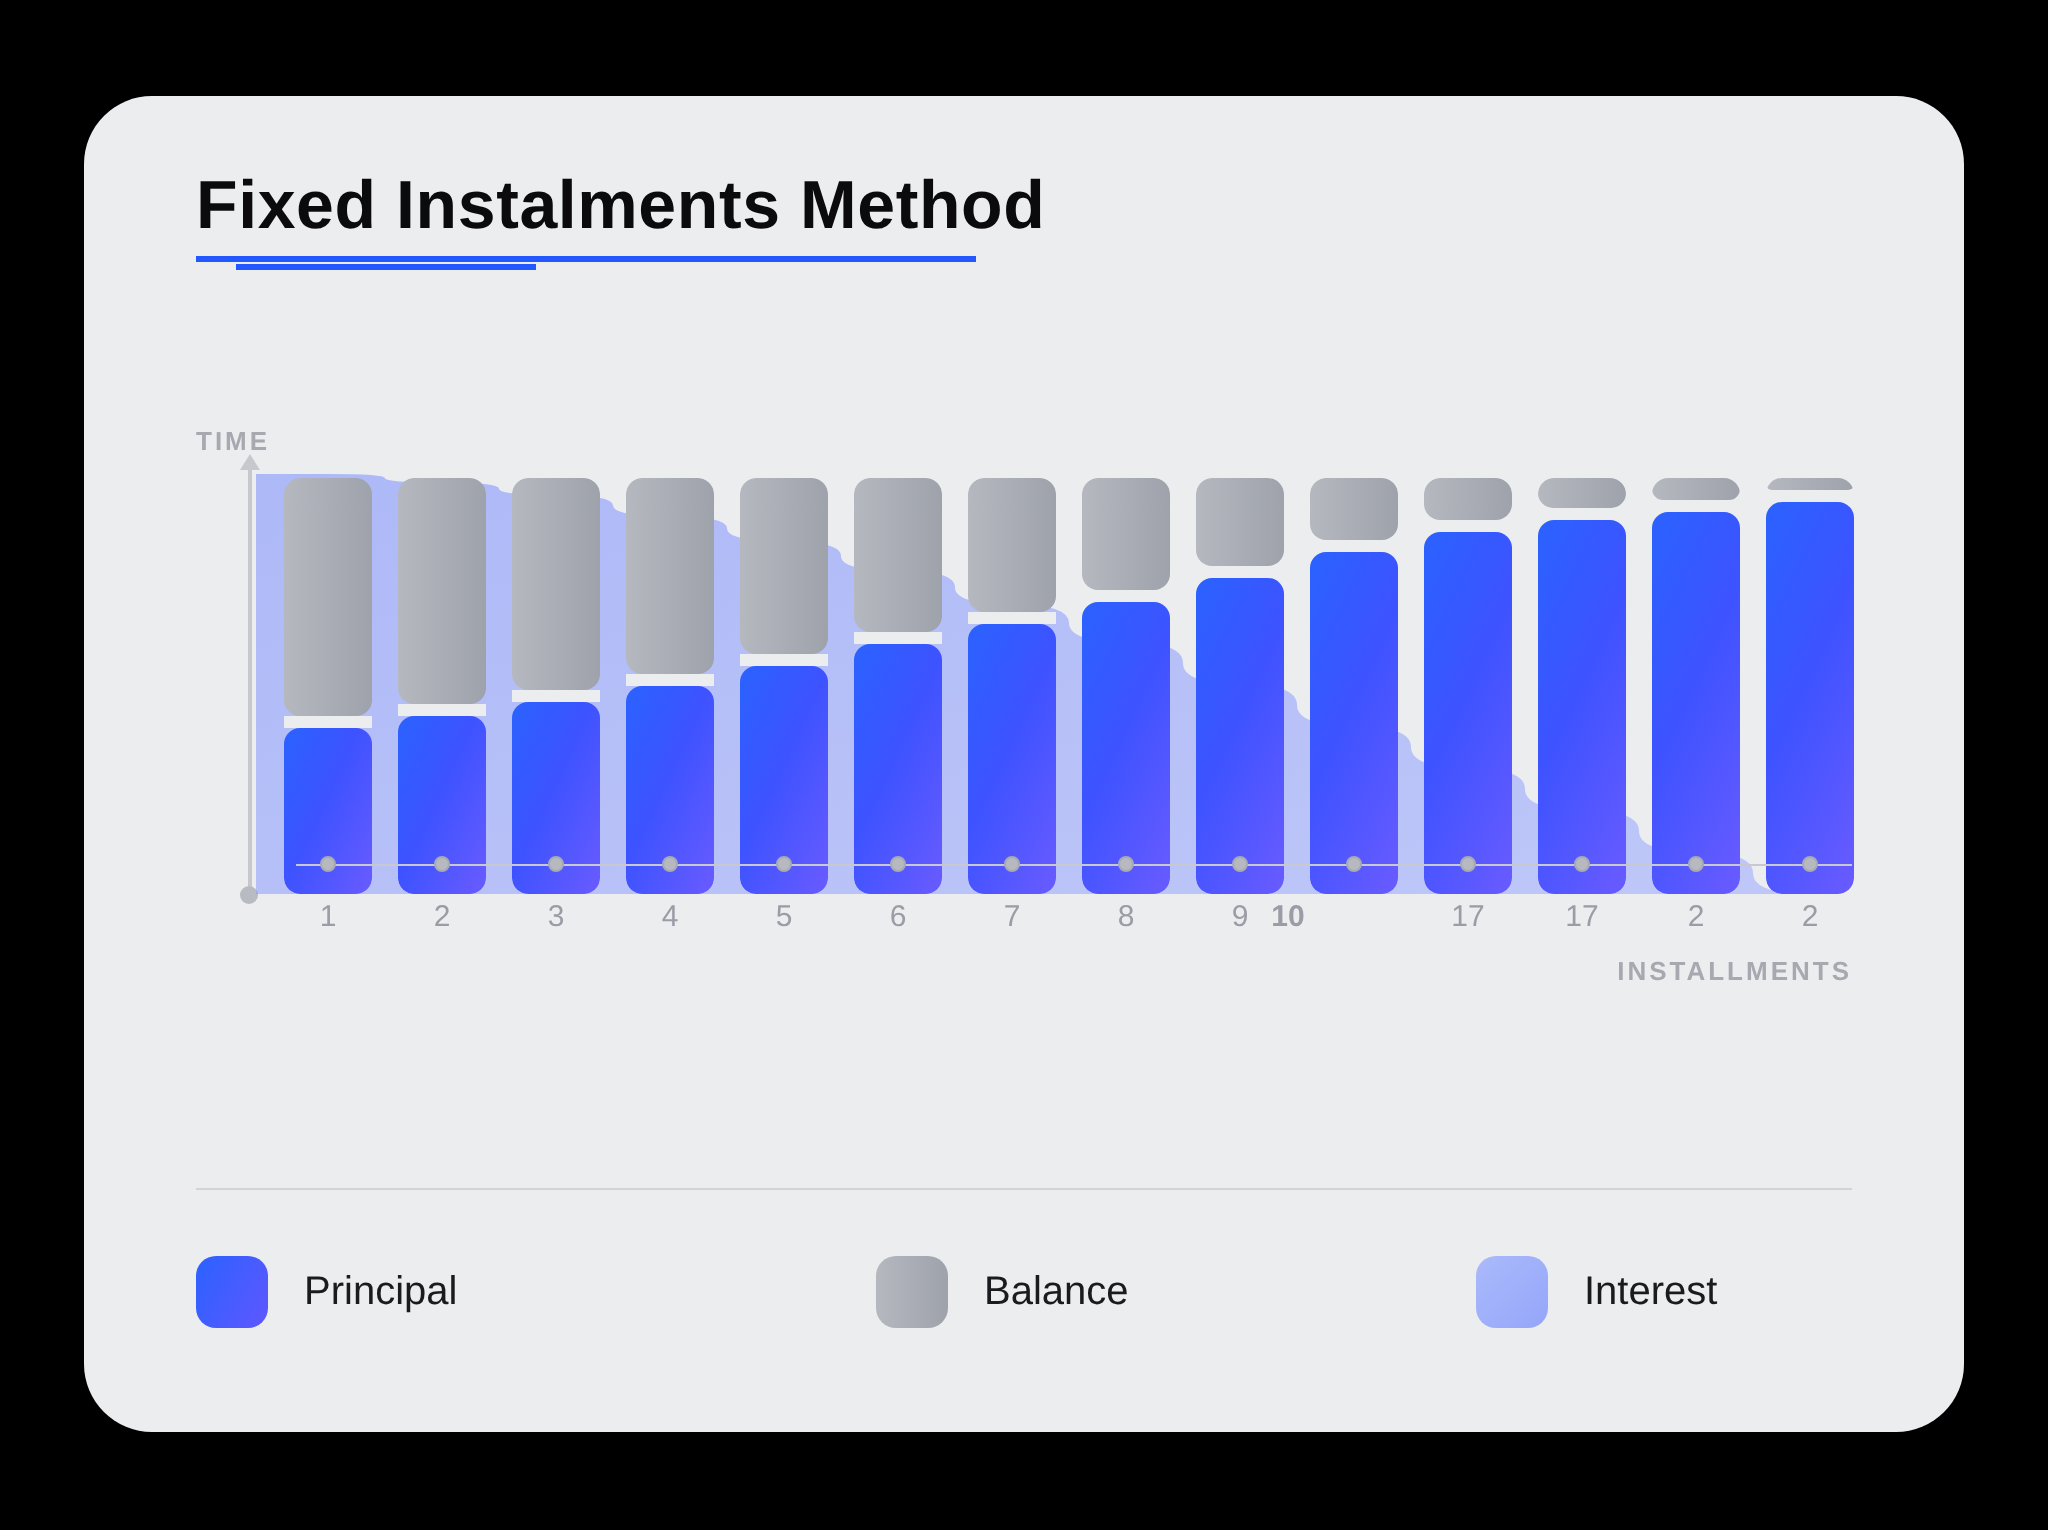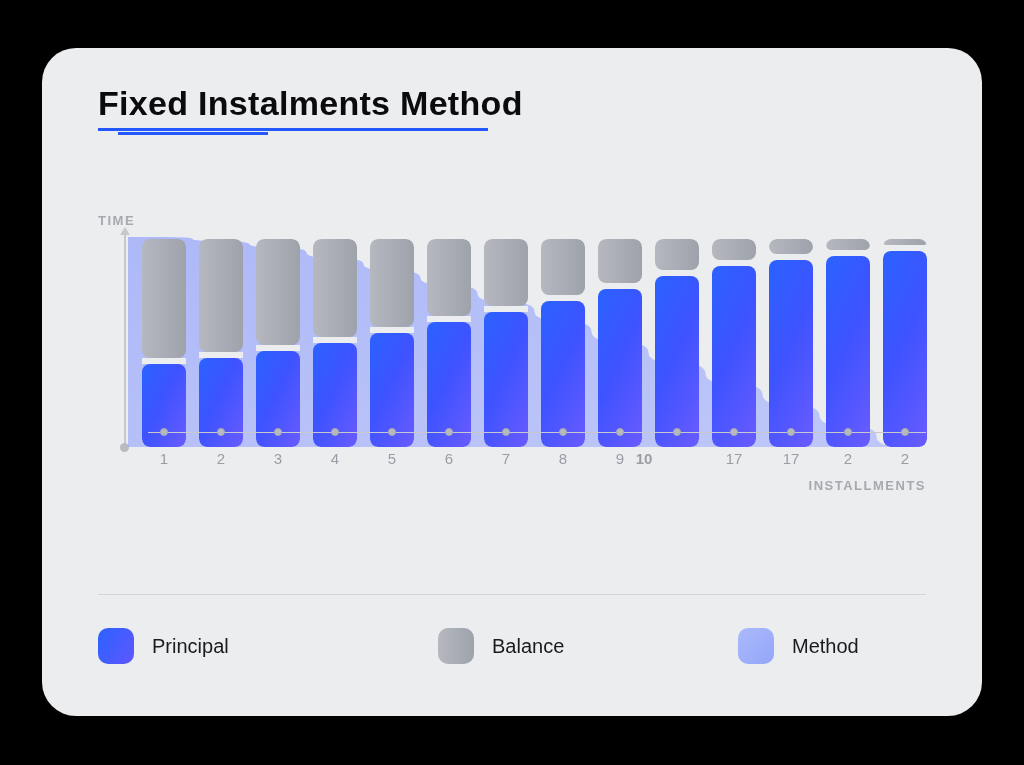--- a/index.html
+++ b/index.html
@@ -352,17 +352,17 @@
       <span>Principal</span>
     </div>
 
     <div class="legend-row" style="left:340px">
       <div class="swatch interest"></div>
       <span>Balance</span>
     </div>
 
     <div class="legend-row" style="left:640px">
       <div class="swatch balance"></div>
-      <span>Method</span>
+      <span>Interest</span>
     </div>
   </div>
 
 </div>
 
 </body></html>

